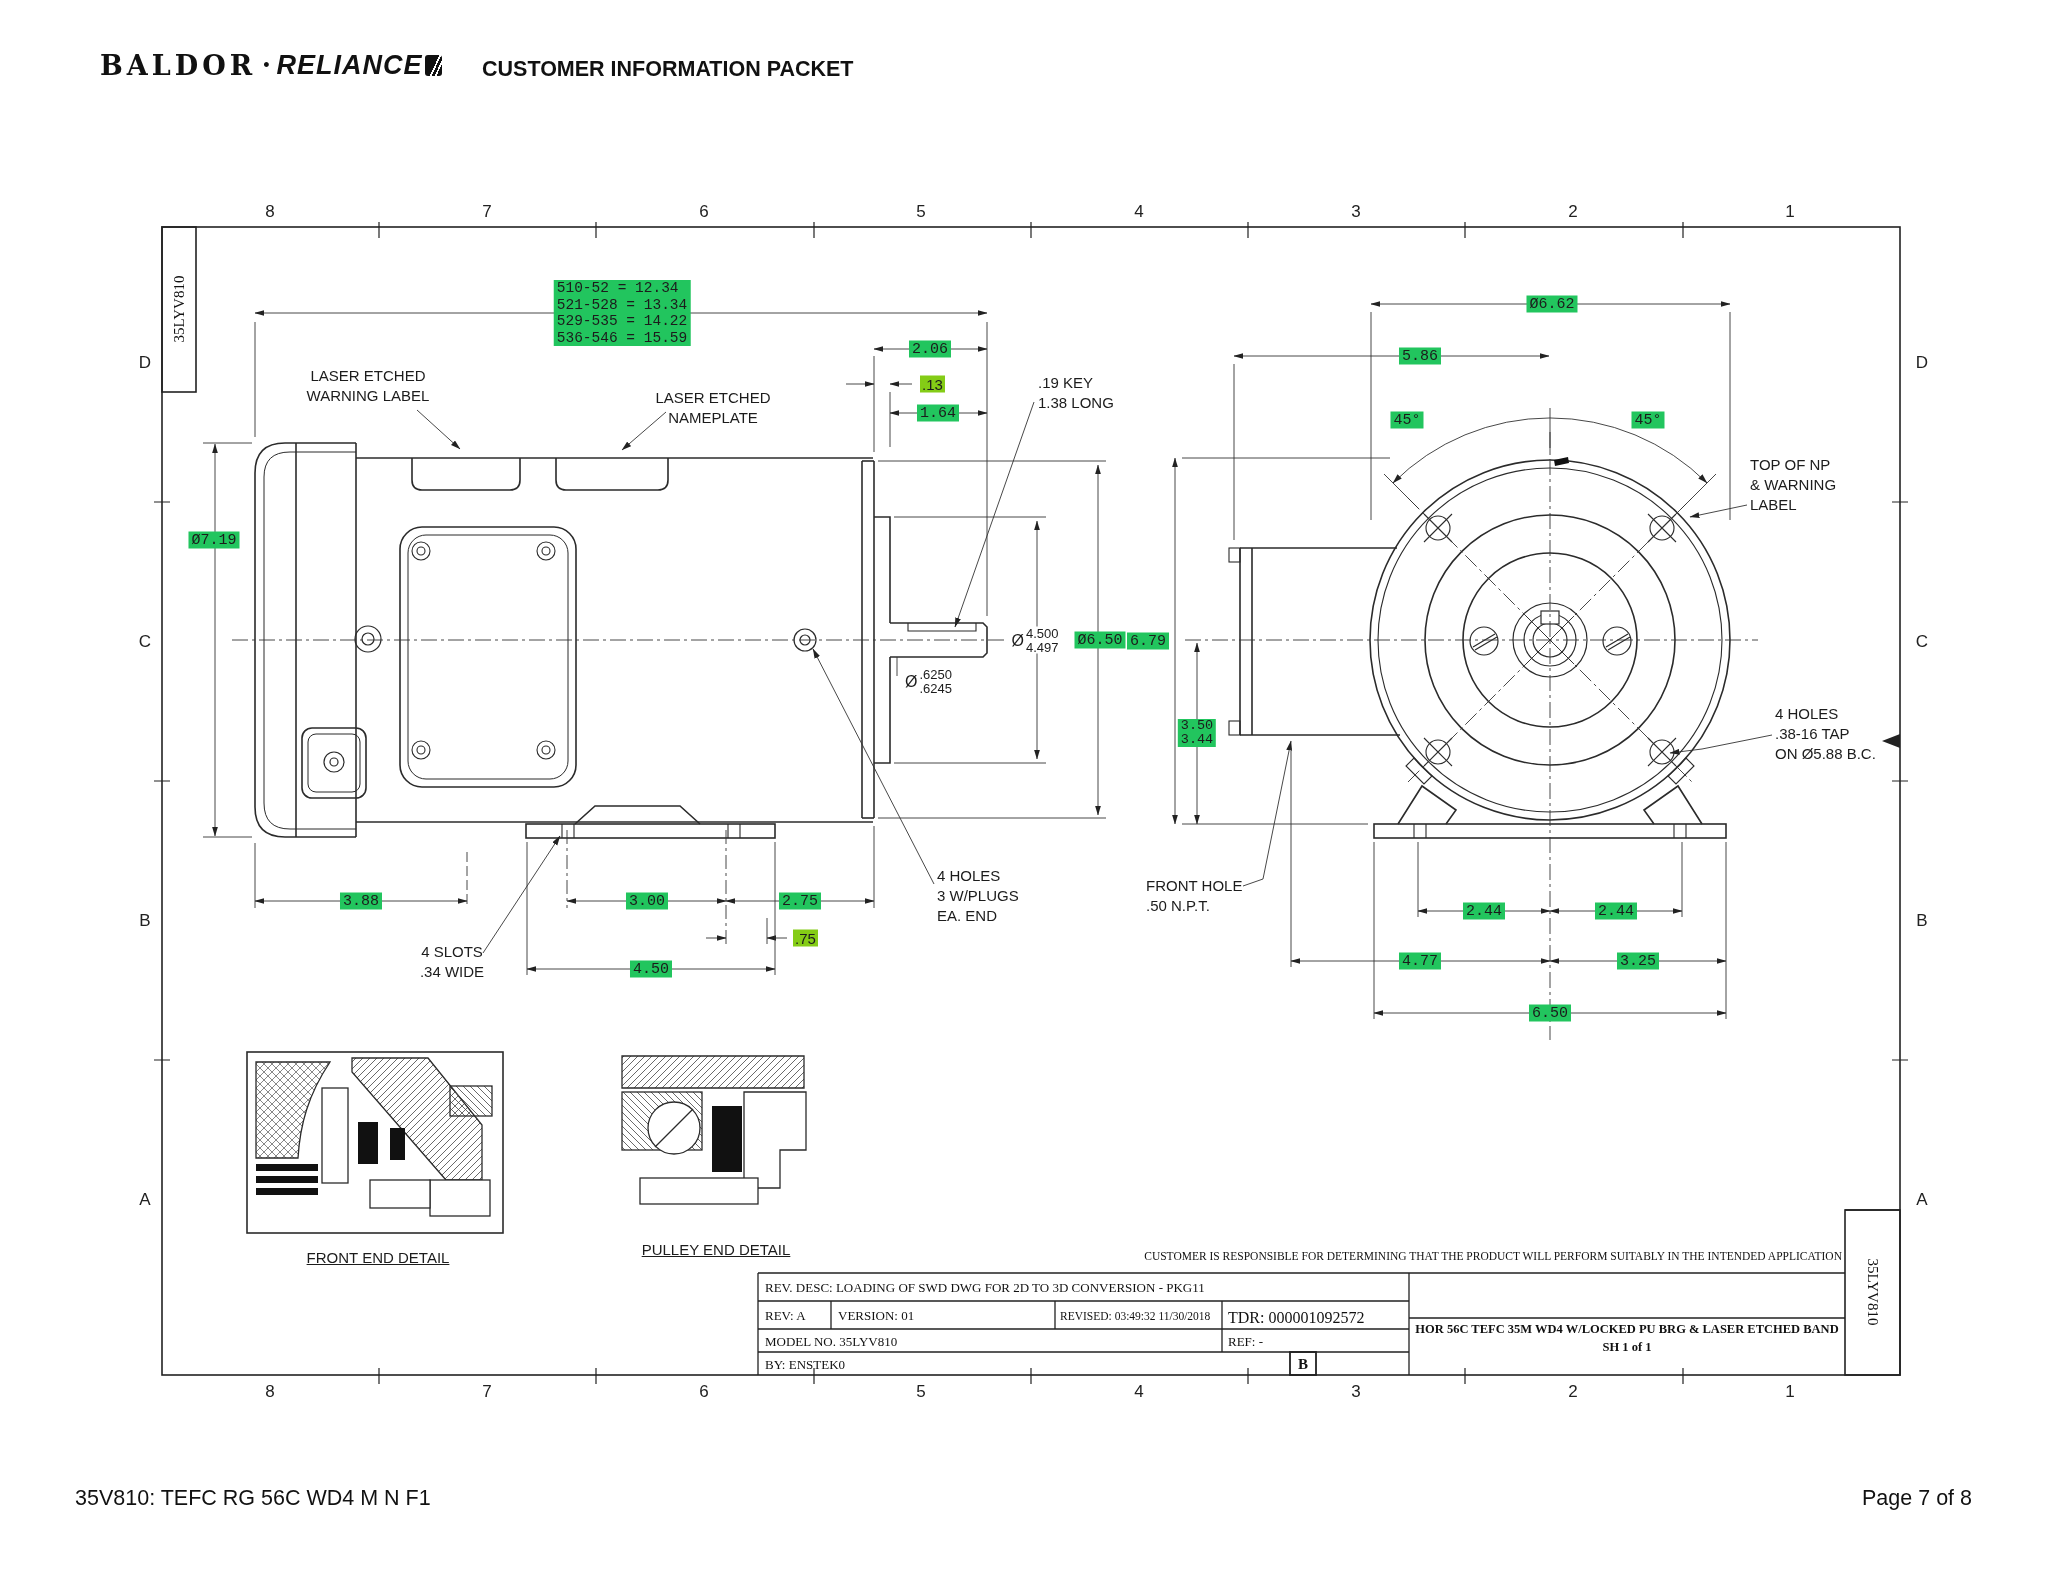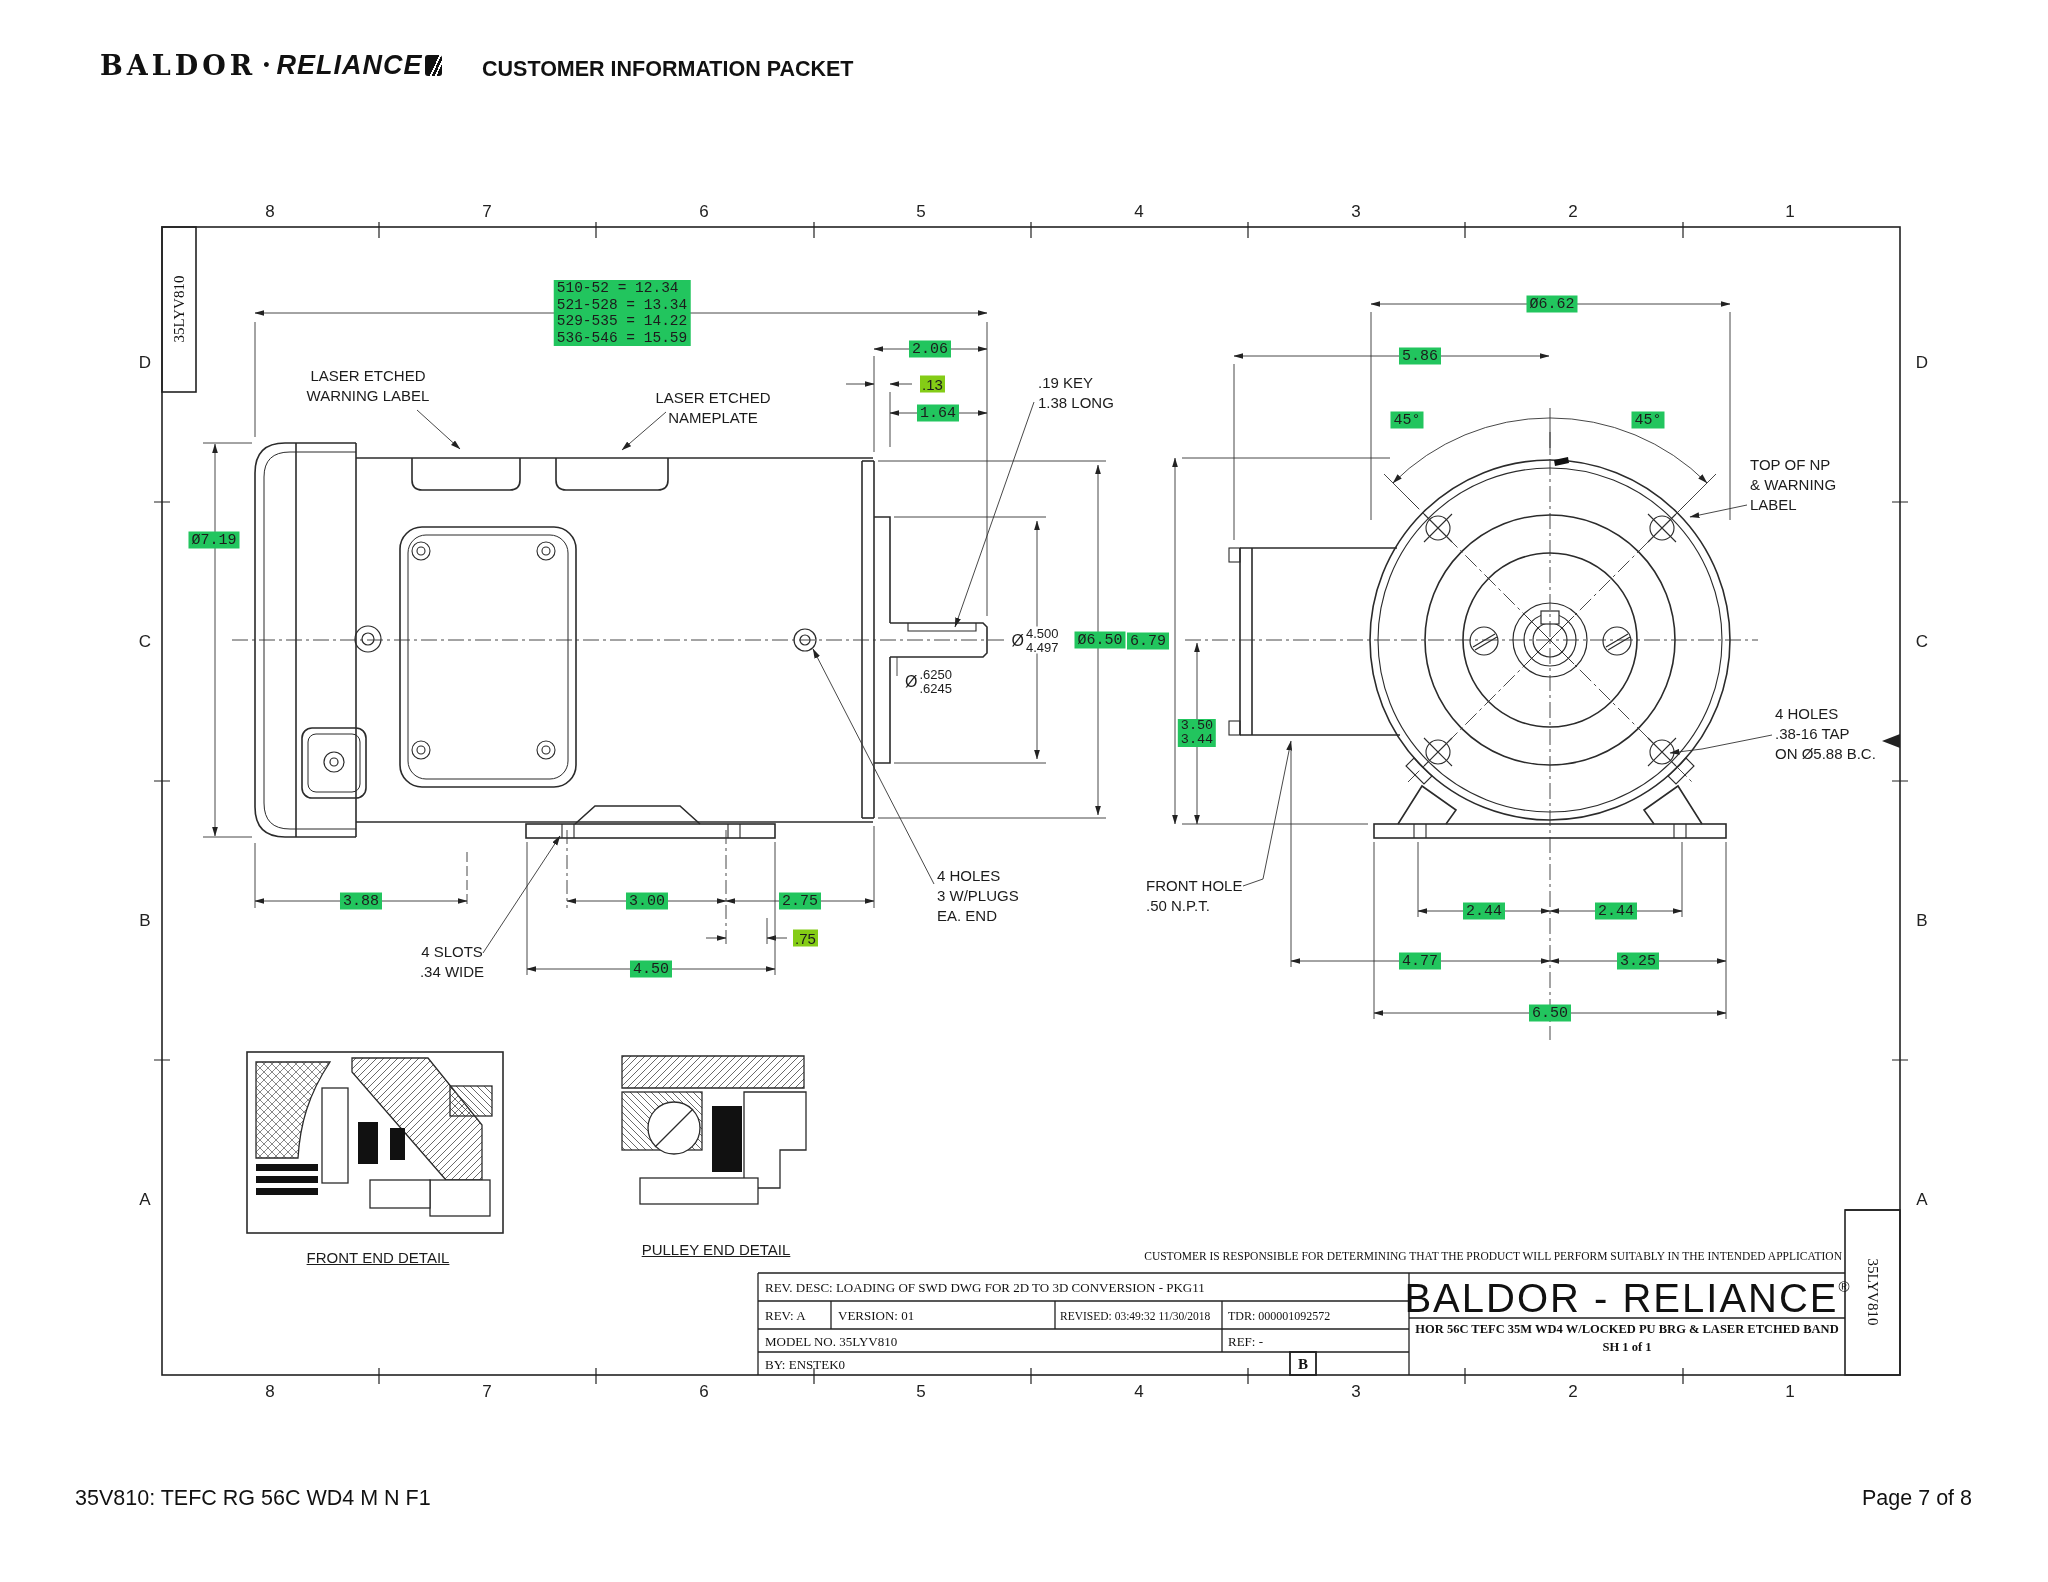--- a/index.html
+++ b/index.html
@@ -385,27 +385,24 @@
   <div class="dim" style="left:1550px;top:1013px;">6.50</div>
 
   <div class="lbl lbl-c underl" style="left:378px;top:1248px;">FRONT END DETAIL</div>
   <div class="lbl lbl-c underl" style="left:716px;top:1240px;">PULLEY END DETAIL</div>
 
   <div class="tb" style="right:206px;top:1250px;font-size:11.5px;">CUSTOMER IS RESPONSIBLE FOR DETERMINING THAT THE PRODUCT WILL PERFORM SUITABLY IN THE INTENDED APPLICATION</div>
   <div class="tb" style="left:765px;top:1280px;">REV. DESC: LOADING OF SWD DWG FOR 2D TO 3D CONVERSION - PKG11</div>
   <div class="tb" style="left:765px;top:1308px;">REV:  A</div>
   <div class="tb" style="left:838px;top:1308px;">VERSION:  01</div>
   <div class="tb" style="left:1060px;top:1310px;font-size:11.5px;">REVISED:  03:49:32 11/30/2018</div>
-  <div class="tb" style="left:1228px;top:1309px;font-size:12px;">TDR:  000001092572</div>
+  <div class="tb" style="left:1228px;top:1309px;font-size:16px;">TDR:  000001092572</div>
   <div class="tb" style="left:765px;top:1334px;">MODEL NO.   35LYV810</div>
   <div class="tb" style="left:1228px;top:1334px;">REF:  -</div>
   <div class="tb" style="left:765px;top:1357px;">BY: ENSTEK0</div>
   <div class="tb" style="left:1303px;top:1356px;transform:translateX(-50%);font-weight:bold;font-size:15px;">B</div>
-  <div class="abs" style="left:1627px;top:1276px;transform:translateX(-50%);white-space:nowrap;">
-    <span style="font-size:40px;color:#111;letter-spacing:2px;font-family:'Liberation Sans',sans-serif;">BALDOR - RELIANCE</span><span style="font-size:15px;vertical-align:20px;color:#111;">®</span>
-  </div>
   <div class="tb" style="left:1627px;top:1322px;transform:translateX(-50%);font-size:12.5px;font-weight:bold;">HOR 56C TEFC 35M WD4 W/LOCKED PU BRG &amp; LASER ETCHED BAND</div>
   <div class="tb" style="left:1627px;top:1340px;transform:translateX(-50%);font-size:12.5px;font-weight:bold;">SH 1 of 1</div>
 
   <div class="foot" style="left:75px;top:1486px;">35V810: TEFC RG 56C WD4 M N F1</div>
   <div class="foot" style="right:76px;top:1486px;">Page 7 of 8</div>
 
 </div>
 
 </body></html>

